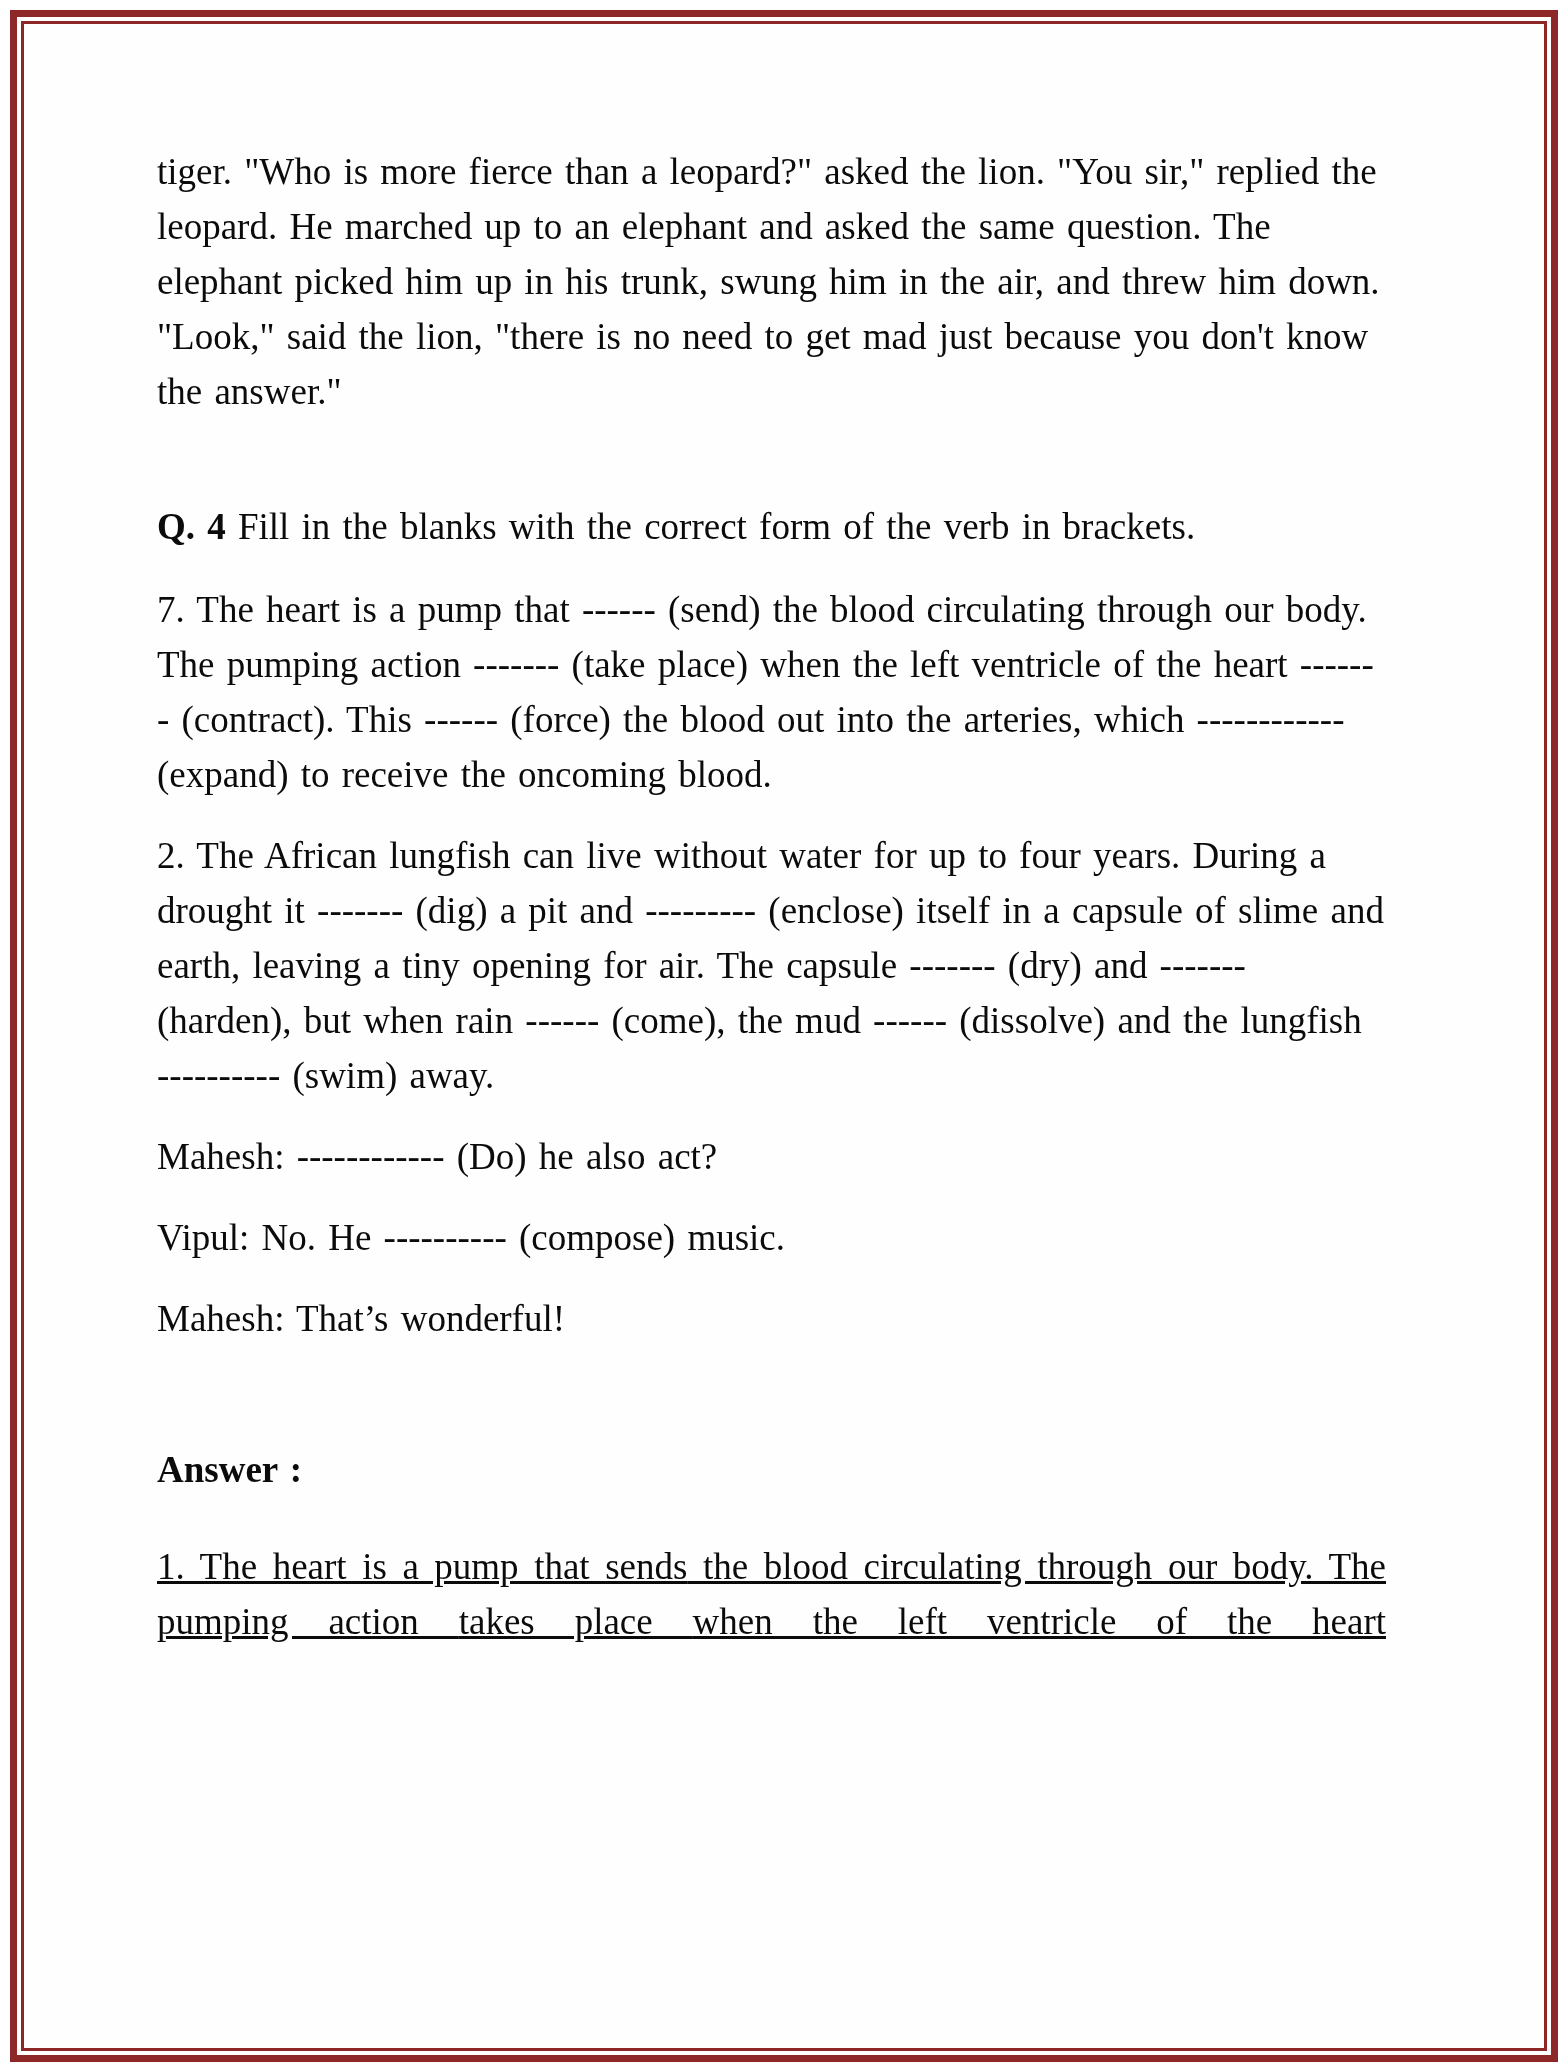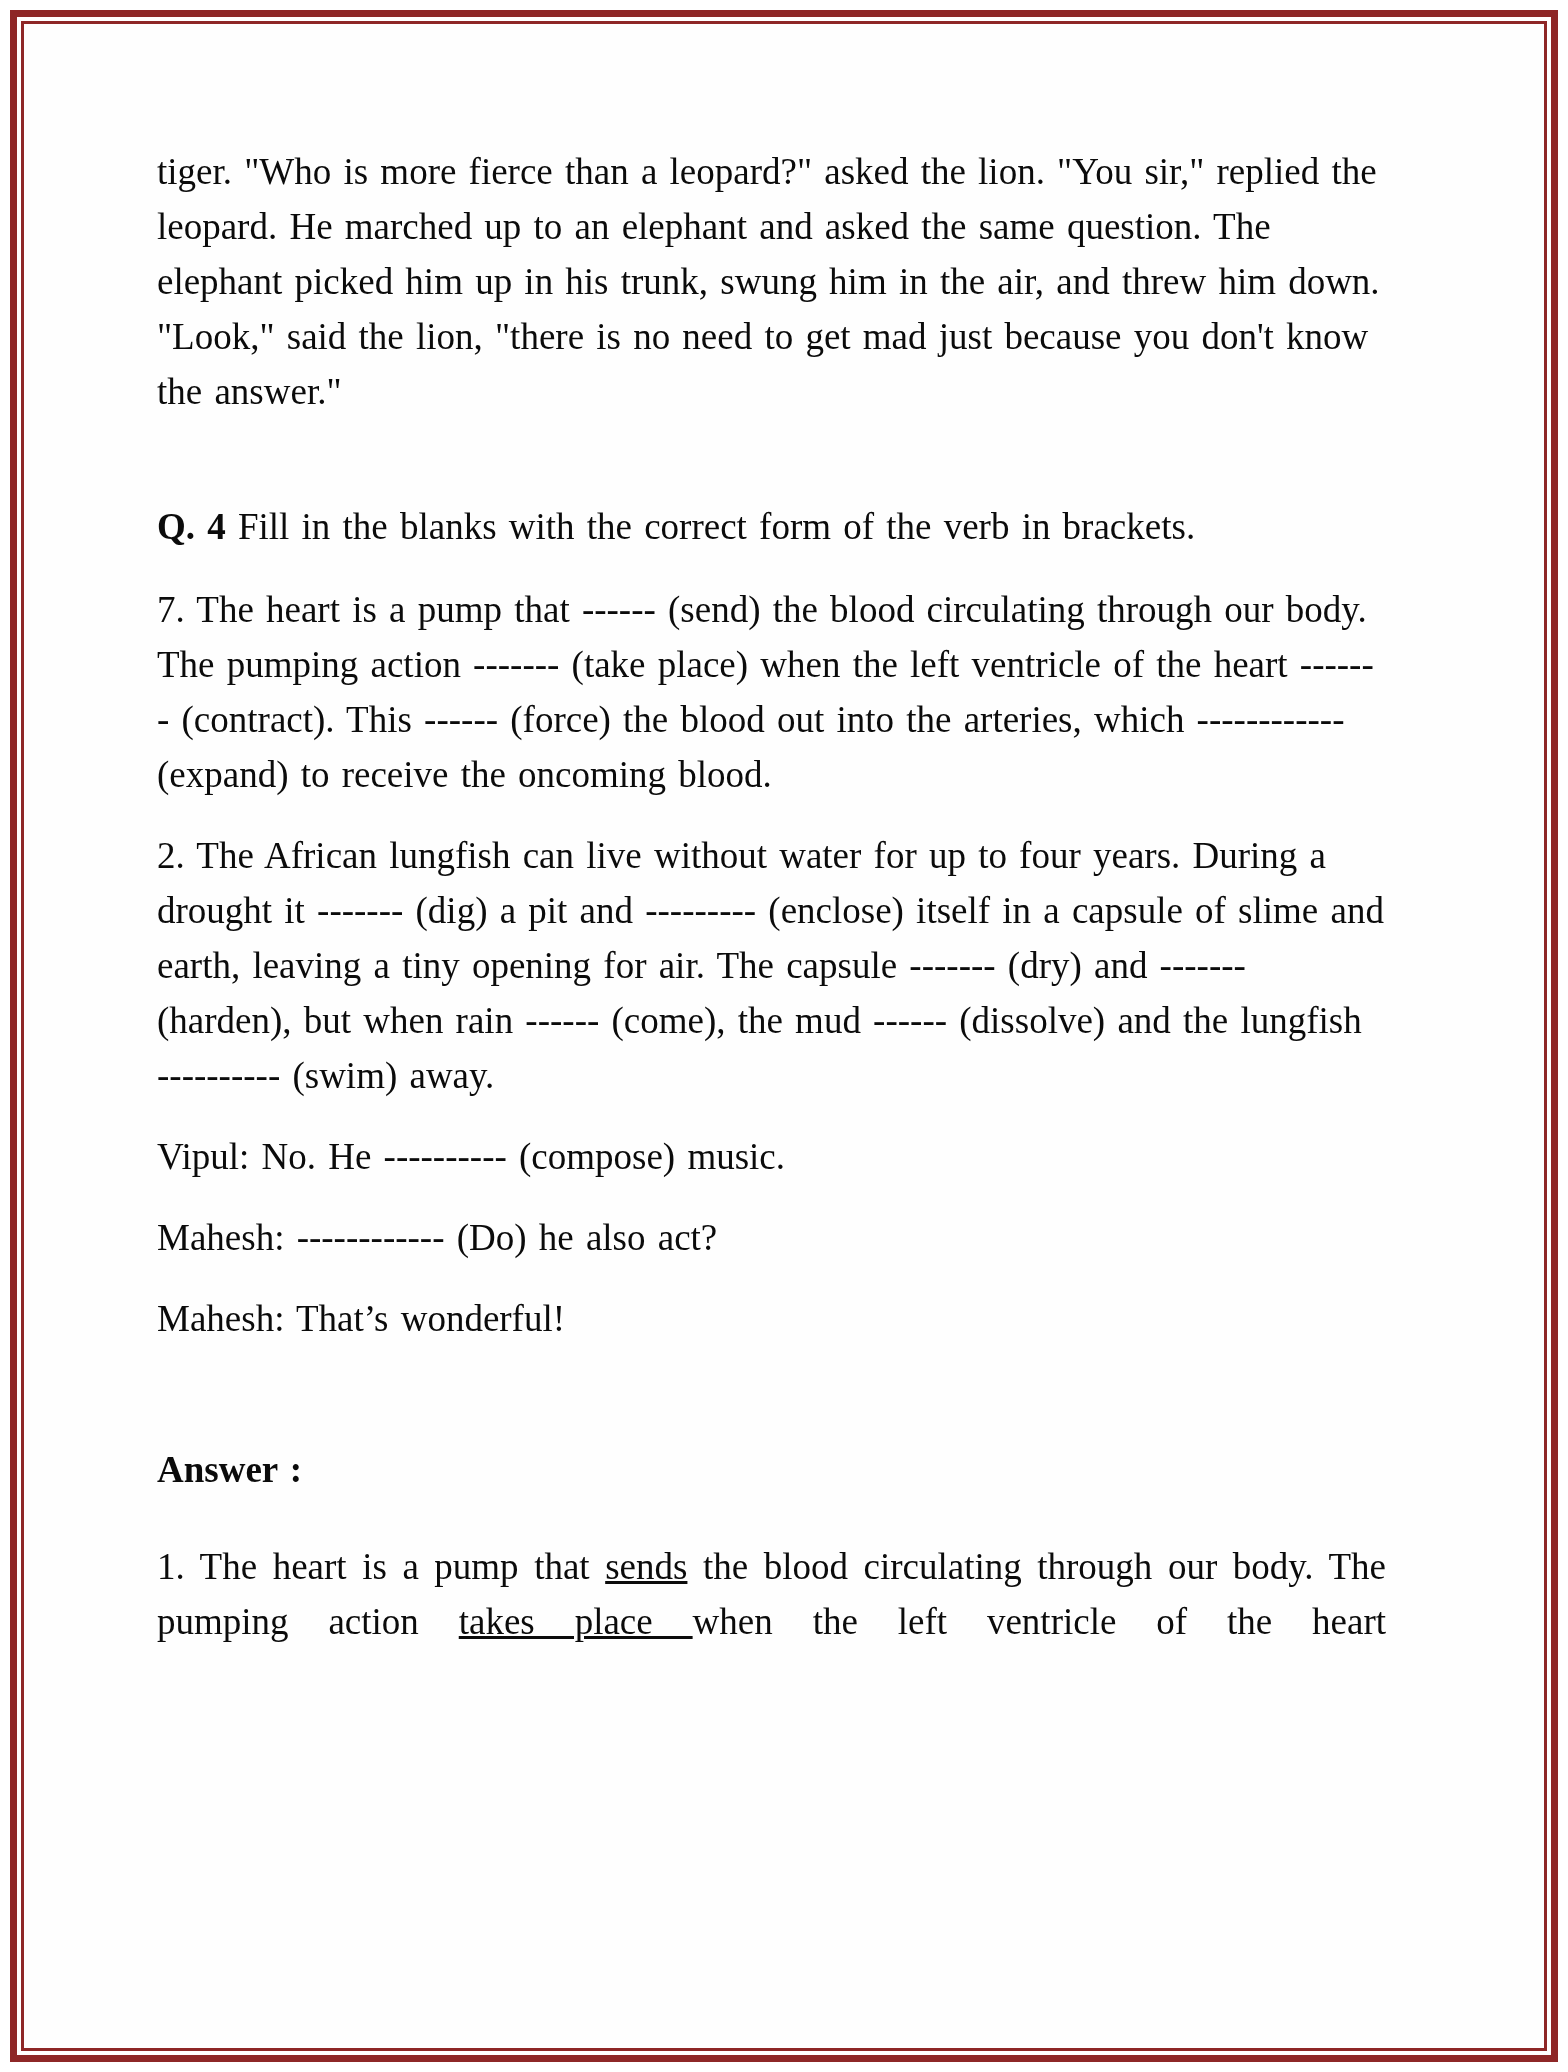--- a/index.html
+++ b/index.html
@@ -51,20 +51,21 @@
     text-align: center;
   }
   .answer-heading {
     margin-top: 96px;
     margin-bottom: 42px;
     font-weight: bold;
   }
   .answer-paragraph {
     text-align: justify;
     text-align-last: justify;
+    text-decoration: underline;
   }
   .underlined {
     text-decoration: underline;
   }
 </style>
 </head>
 <body>
 
 <div class="frame-outer">
   <div class="frame-inner">
@@ -73,23 +74,23 @@
       <p class="story">tiger. "Who is more fierce than a leopard?" asked the lion. "You sir," replied the leopard. He marched up to an elephant and asked the same question. The elephant picked him up in his trunk, swung him in the air, and threw him down. "Look," said the lion, "there is no need to get mad just because you don't know the answer."</p>
 
       <p class="question-heading"><span class="bold">Q. 4</span><span> Fill in the blanks with the correct form of the verb in brackets.</span></p>
 
       <p>7. The heart is a pump that ------ (send) the blood circulating through our body. The pumping action ------- (take place) when the left ventricle of the heart ------- (contract). This ------ (force) the blood out into the arteries, which ------------ (expand) to receive the oncoming blood.</p>
 
       <p>2. The African lungfish can live without water for up to four years. During a drought it ------- (dig) a pit and --------- (enclose) itself in a capsule of slime and earth, leaving a tiny opening for air. The capsule ------- (dry) and ------- (harden), but when rain ------ (come), the mud ------ (dissolve) and the lungfish ---------- (swim) away.</p>
 
 
 
+      <p>Mahesh: ------------ (Do) he also act?</p>
+
       <p>Vipul: No. He ---------- (compose) music.</p>
-
-      <p>Mahesh: ------------ (Do) he also act?</p>
 
       <p>Mahesh: That’s wonderful!</p>
 
       <p class="answer-heading">Answer :</p>
 
       <p class="answer-paragraph"><span>1. The heart is a pump that </span><span class="underlined">sends</span><span> the blood circulating through our body. The pumping action </span><span class="underlined">takes place </span><span>when the left ventricle of the heart</span></p>
 
     </div>
   </div>
 </div>

